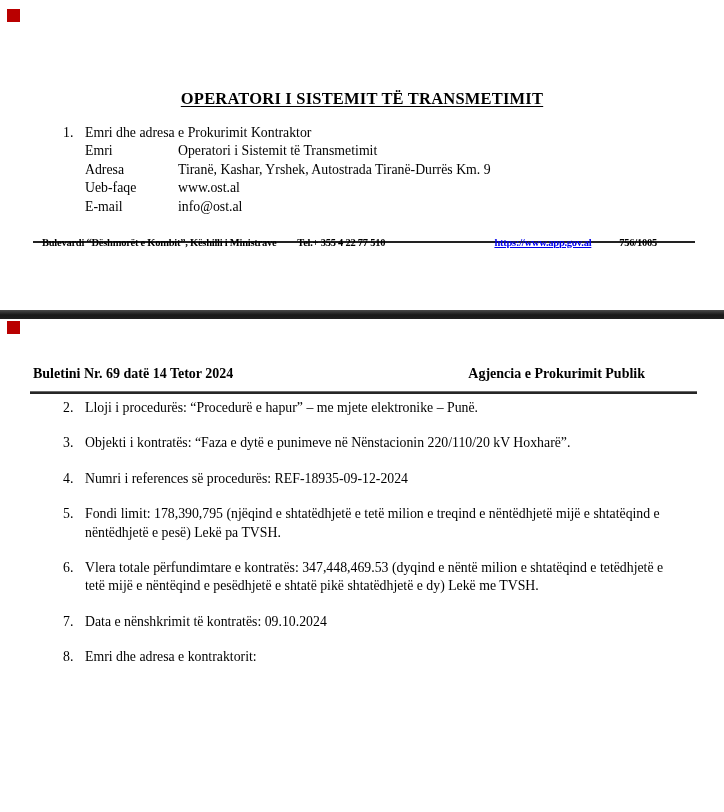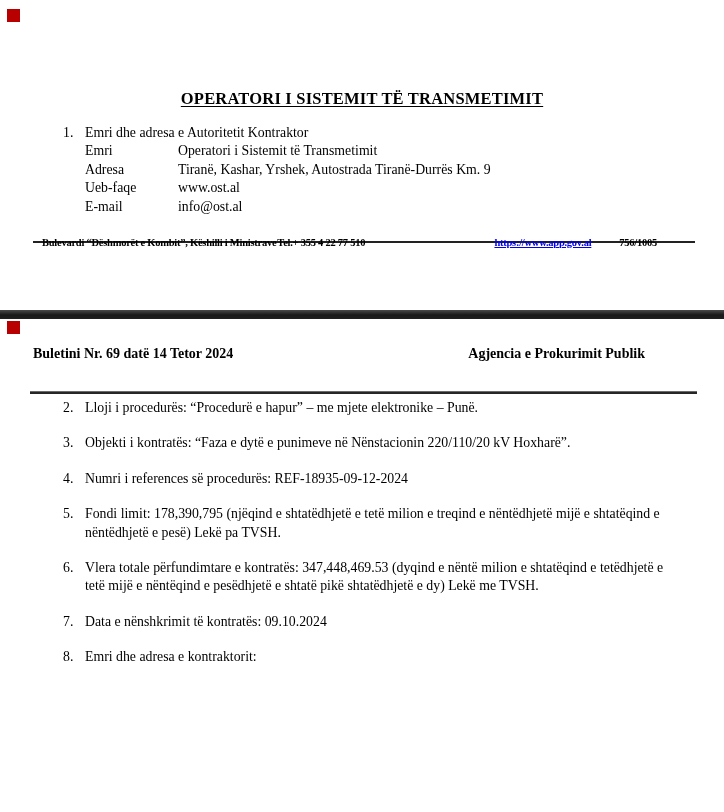--- a/index.html
+++ b/index.html
@@ -21,31 +21,31 @@
   .item1 .row{display:flex;}
   .item1 .num{width:22px;flex-shrink:0;}
   .item1 .row.sub{padding-left:22px;}
   .item1 .lbl{width:93px;flex-shrink:0;}
 
   .rule1{position:absolute;top:241px;left:33px;width:662px;height:2px;background:#222;}
   .p1footer{
     position:absolute;top:237px;left:42px;width:615px;display:flex;align-items:baseline;
     font-size:10.5px;font-weight:bold;letter-spacing:-0.25px;white-space:nowrap;
   }
-  .p1footer .tel{margin-left:1px;}
+  .p1footer .tel{margin-left:21px;}
   .p1footer .link{margin-left:auto;color:#0000ee;text-decoration:underline;cursor:pointer;}
   .p1footer .pg{margin-left:28px;}
 
   .band{
     position:absolute;top:310px;left:0;width:724px;height:9px;
     background:linear-gradient(180deg,#4a4a4a 0%,#181818 55%,#1f1f1f 100%);
   }
 
   .p2header{
-    position:absolute;top:346px;left:33px;width:612px;display:flex;
+    position:absolute;top:366px;left:33px;width:612px;display:flex;
     justify-content:space-between;font-size:14px;font-weight:bold;text-align:center;
   }
   .rule2{position:absolute;top:391px;left:30px;width:667px;height:3px;
     background:linear-gradient(180deg,#6a6a6a 0 1px,#262626 1px 100%);}
 
   .items{position:absolute;top:399px;left:63px;width:625px;font-size:13.8px;line-height:18.4px;}
   .items .item{display:flex;margin-bottom:17px;}
   .items .num{width:22px;flex-shrink:0;}
   .items .itext{width:601px;}
   .items .extra{display:block;}
@@ -57,21 +57,21 @@
 <div class="screen">
 
   <div class="marker m1"></div>
   <div class="marker m2"></div>
 
   <h1 class="title">OPERATORI I SISTEMIT TË TRANSMETIMIT</h1>
 
   <div class="item1">
     <div class="row">
       <span class="num">1.</span>
-      <span>Emri dhe adresa e Autoritetit Kontraktor</span>
+      <span>Emri dhe adresa e Prokurimit Kontraktor</span>
     </div>
     <div class="row sub">
       <span class="lbl">Emri</span>
       <span class="val">Operatori i Sistemit të Transmetimit</span>
     </div>
       <div class="row sub">
       <span class="lbl">Adresa</span>
       <span class="val">Tiranë, Kashar, Yrshek, Autostrada Tiranë-Durrës Km. 9</span>
     </div>
       <div class="row sub">

